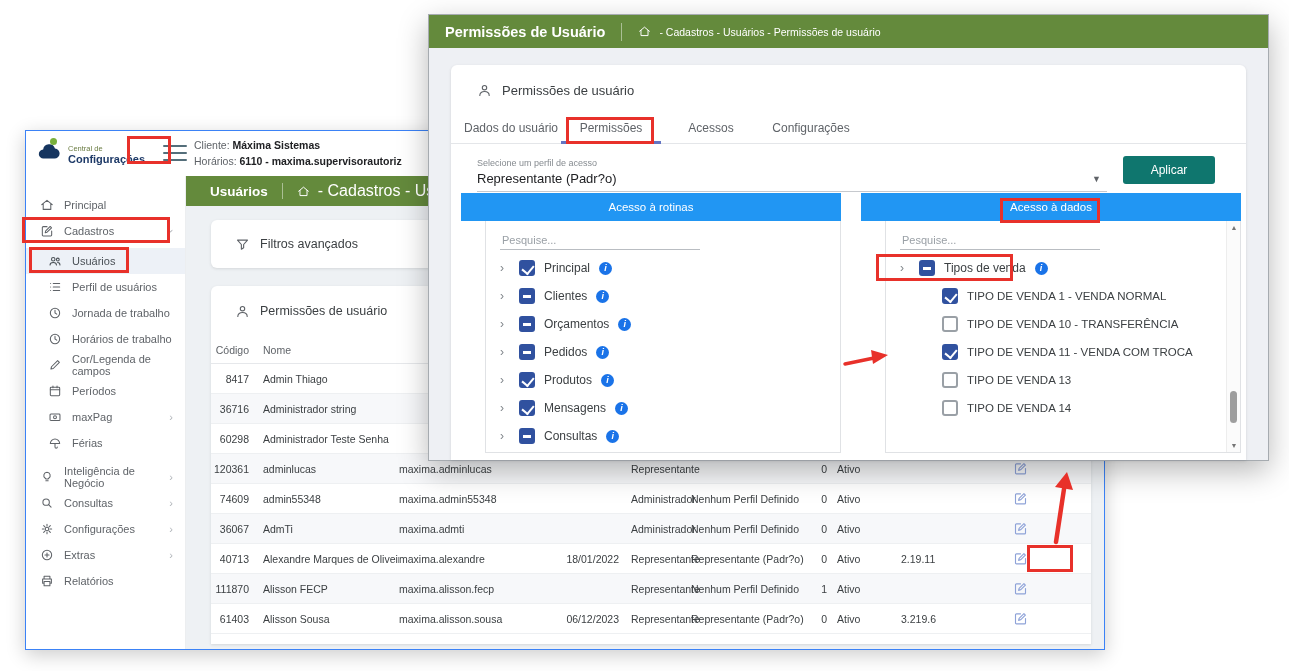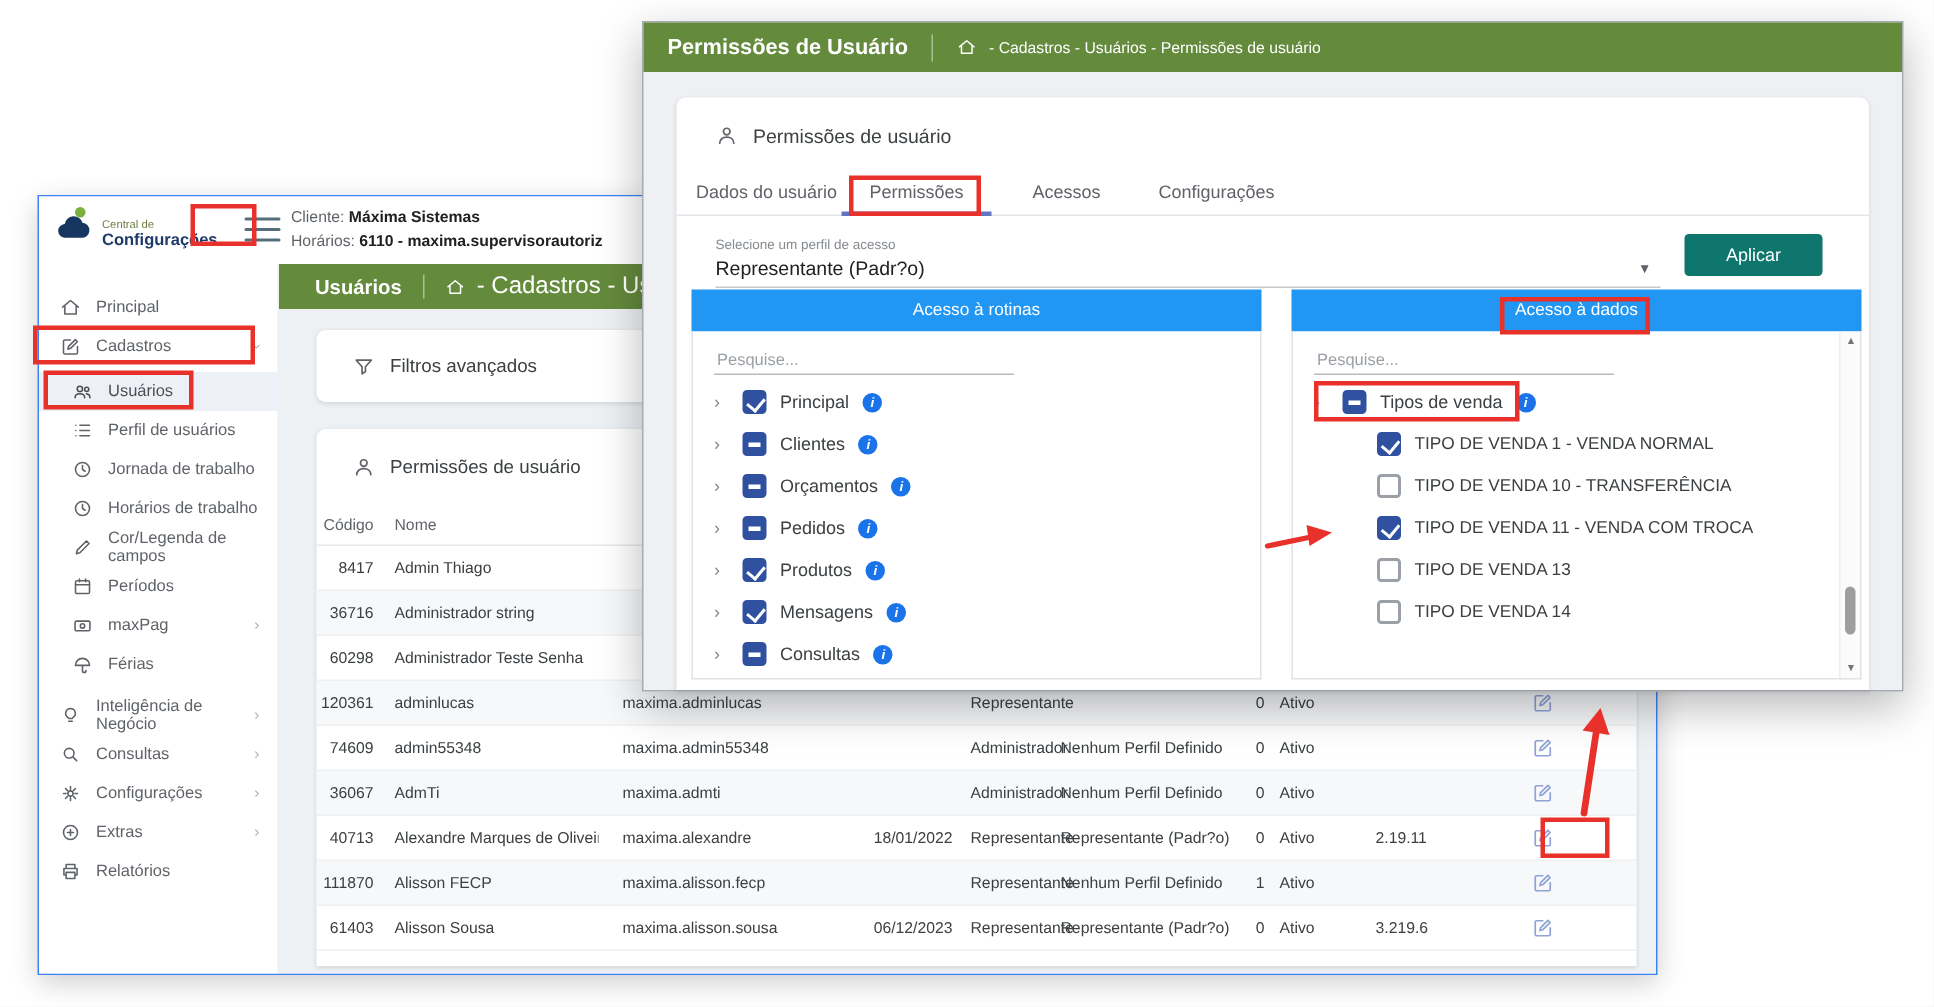--- a/index.html
+++ b/index.html
@@ -43,21 +43,21 @@
            box-shadow:0 1px 3px rgba(60,64,67,.14); display:flex; align-items:center; padding-left:24px; gap:10px;
            font-size:12.5px; color:#3c4043; }
   .tcard { position:absolute; left:25px; top:110px; width:880px; bottom:5px; background:#fff;
            border-radius:6px 6px 0 0; box-shadow:0 1px 3px rgba(60,64,67,.14); overflow:hidden; }
   .tctitle { height:50px; display:flex; align-items:center; padding-left:24px; gap:10px; font-size:12.5px; color:#3c4043; }
   .thead { height:28px; display:flex; align-items:center; font-size:10.5px; color:#5f6368; border-bottom:1px solid #e6e8eb; }
   .trow { height:30px; display:flex; align-items:center; font-size:10.5px; color:#3c4043; border-bottom:1px solid #eef0f2; }
   .trows .trow:nth-child(even) { background:#f7f8fa; }
   .c1 { width:38px; text-align:right; flex:none; }
   .c2 { width:150px; padding-left:14px; flex:none; white-space:nowrap; overflow:hidden; }
-  .c3 { width:140px; flex:none; white-space:nowrap; overflow:hidden;margin-left:16px; }
+  .c3 { width:140px; flex:none; white-space:nowrap; overflow:hidden; }
   .c4 { width:80px; text-align:right; flex:none; }
   .c5 { width:72px; padding-left:12px; flex:none; white-space:nowrap; }
   .c6 { width:122px; flex:none; white-space:nowrap; overflow:hidden; }
   .c7 { width:14px; text-align:right; flex:none; }
   .c8 { width:58px; padding-left:10px; flex:none; }
   .c9 { width:64px; padding-left:16px; flex:none; }
   .c10 { flex:1; display:flex; justify-content:center; }
   .editbtn { color:#8ea2d8; cursor:pointer; display:flex; }
 
   
@@ -76,21 +76,21 @@
   .selrow { position:relative; margin:14px 26px 0 26px; height:30px; }
   .sellabel { font-size:9px; color:#868b90; }
   .selbox { width:630px; border-bottom:1px solid #c6c9ce; padding:3px 2px 5px 0; position:relative;
             font-size:13px; color:#202124; cursor:pointer; }
   .selcaret { position:absolute; right:6px; top:6px; font-size:9px; color:#5f6368; }
   .applybtn { position:absolute; right:5px; top:-2px; width:92px; height:28px; background:#0f766e; color:#fff;
               border:none; border-radius:3px; font-size:12px; font-family:"Liberation Sans",sans-serif; cursor:pointer; }
   .panels { display:flex; gap:20px; margin:5px 5px 0 10px; }
   .panel { width:380px; }
   .phead { height:28px; background:#2196f3; color:#fff; font-size:11.5px; display:flex; align-items:center; justify-content:center; }
-  .pbody { height:232px; background:#fff; border:1px solid #e0e2e5; border-top:none; position:relative; overflow:hidden; }
+  .pbody { height:232px; background:#fff; border:1px solid #e0e2e5; border-top:none; position:relative; overflow:hidden;margin-left:24px; }
   .psearch { display:block; margin:10px 0 0 14px; width:200px; border:none; border-bottom:1px solid #b9bdc2;
              font-size:11px; padding:3px 2px; outline:none; color:#3c4043; font-family:"Liberation Sans",sans-serif; }
   .psearch::placeholder { color:#9aa0a6; }
   .tree { margin-top:4px; }
   .trowx { height:28px; display:flex; align-items:center; padding-left:14px; gap:9px; font-size:12px; color:#3c4043; }
   .trowx.child { padding-left:56px; font-size:11.5px; }
   .tchev { width:10px; color:#80868b; font-size:12px; flex:none; }
   .cb { width:16px; height:16px; border:2px solid #9aa0a6; border-radius:3px; background:#fff; position:relative; flex:none; cursor:pointer; }
   .cb.state-checked, .cb.state-indeterminate { background:#30519f; border-color:#30519f; }
   .cb.state-checked::after { content:""; position:absolute; left:3px; top:1px; width:6px; height:9px;

